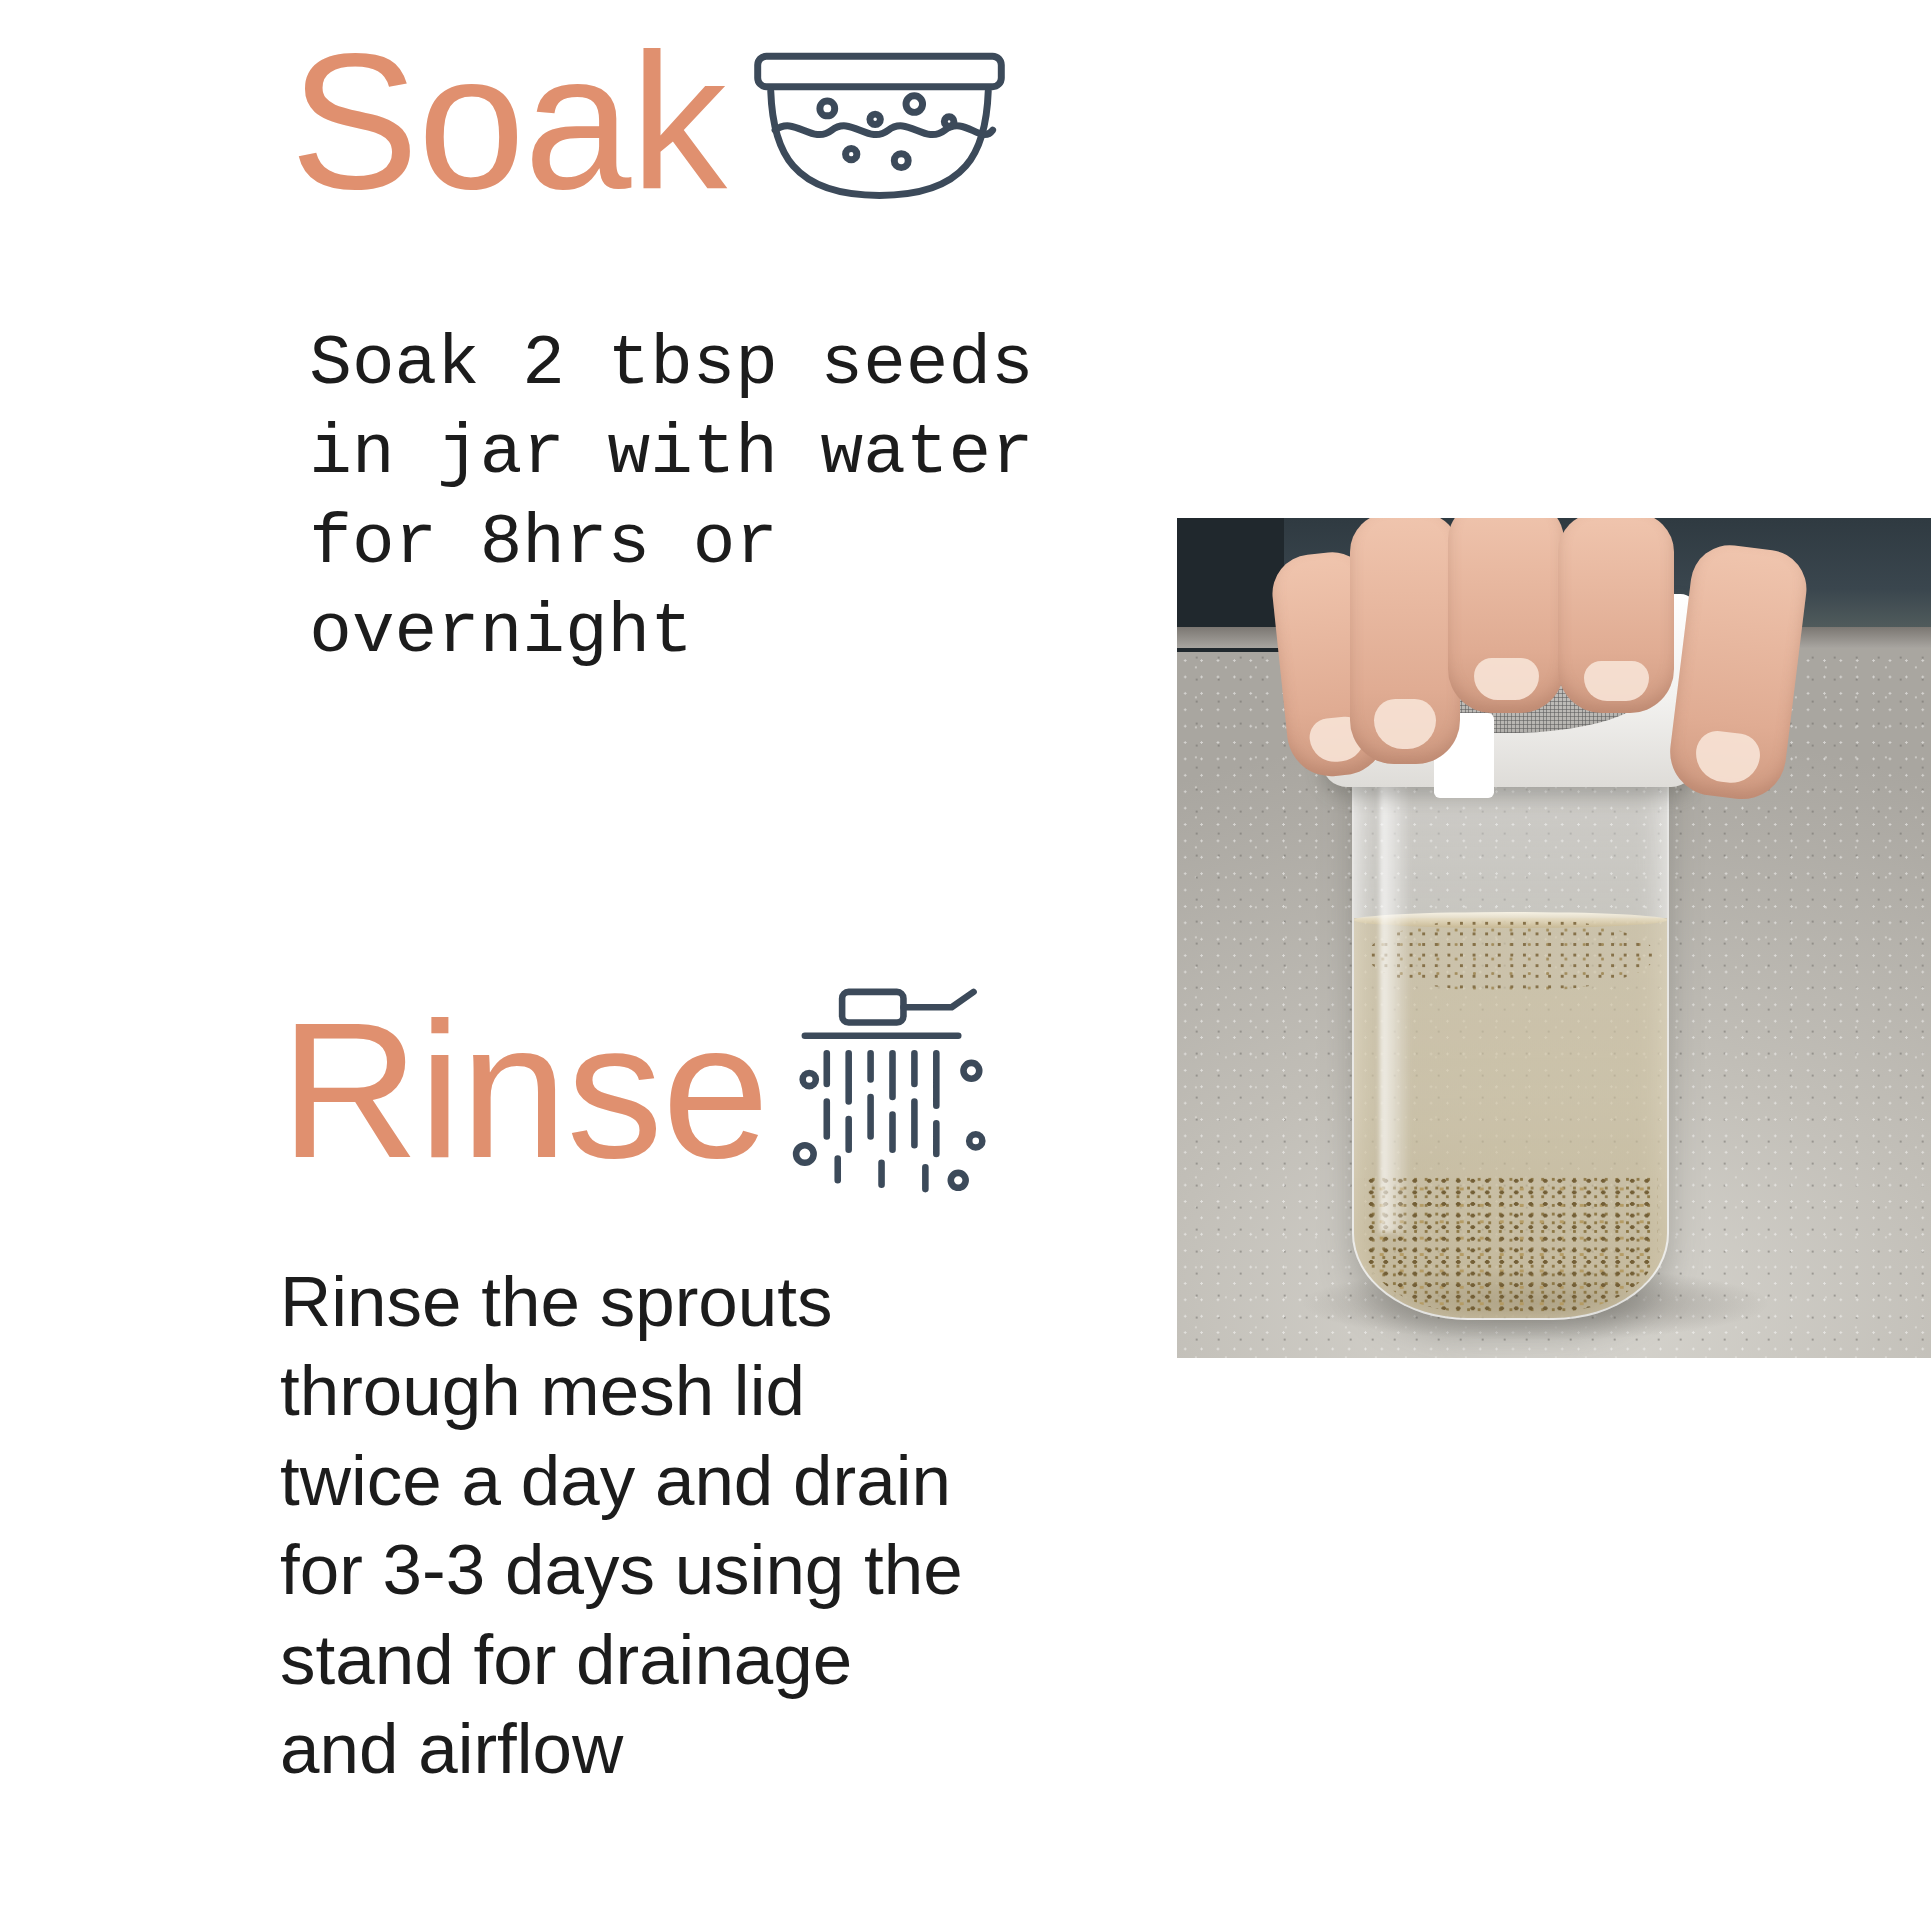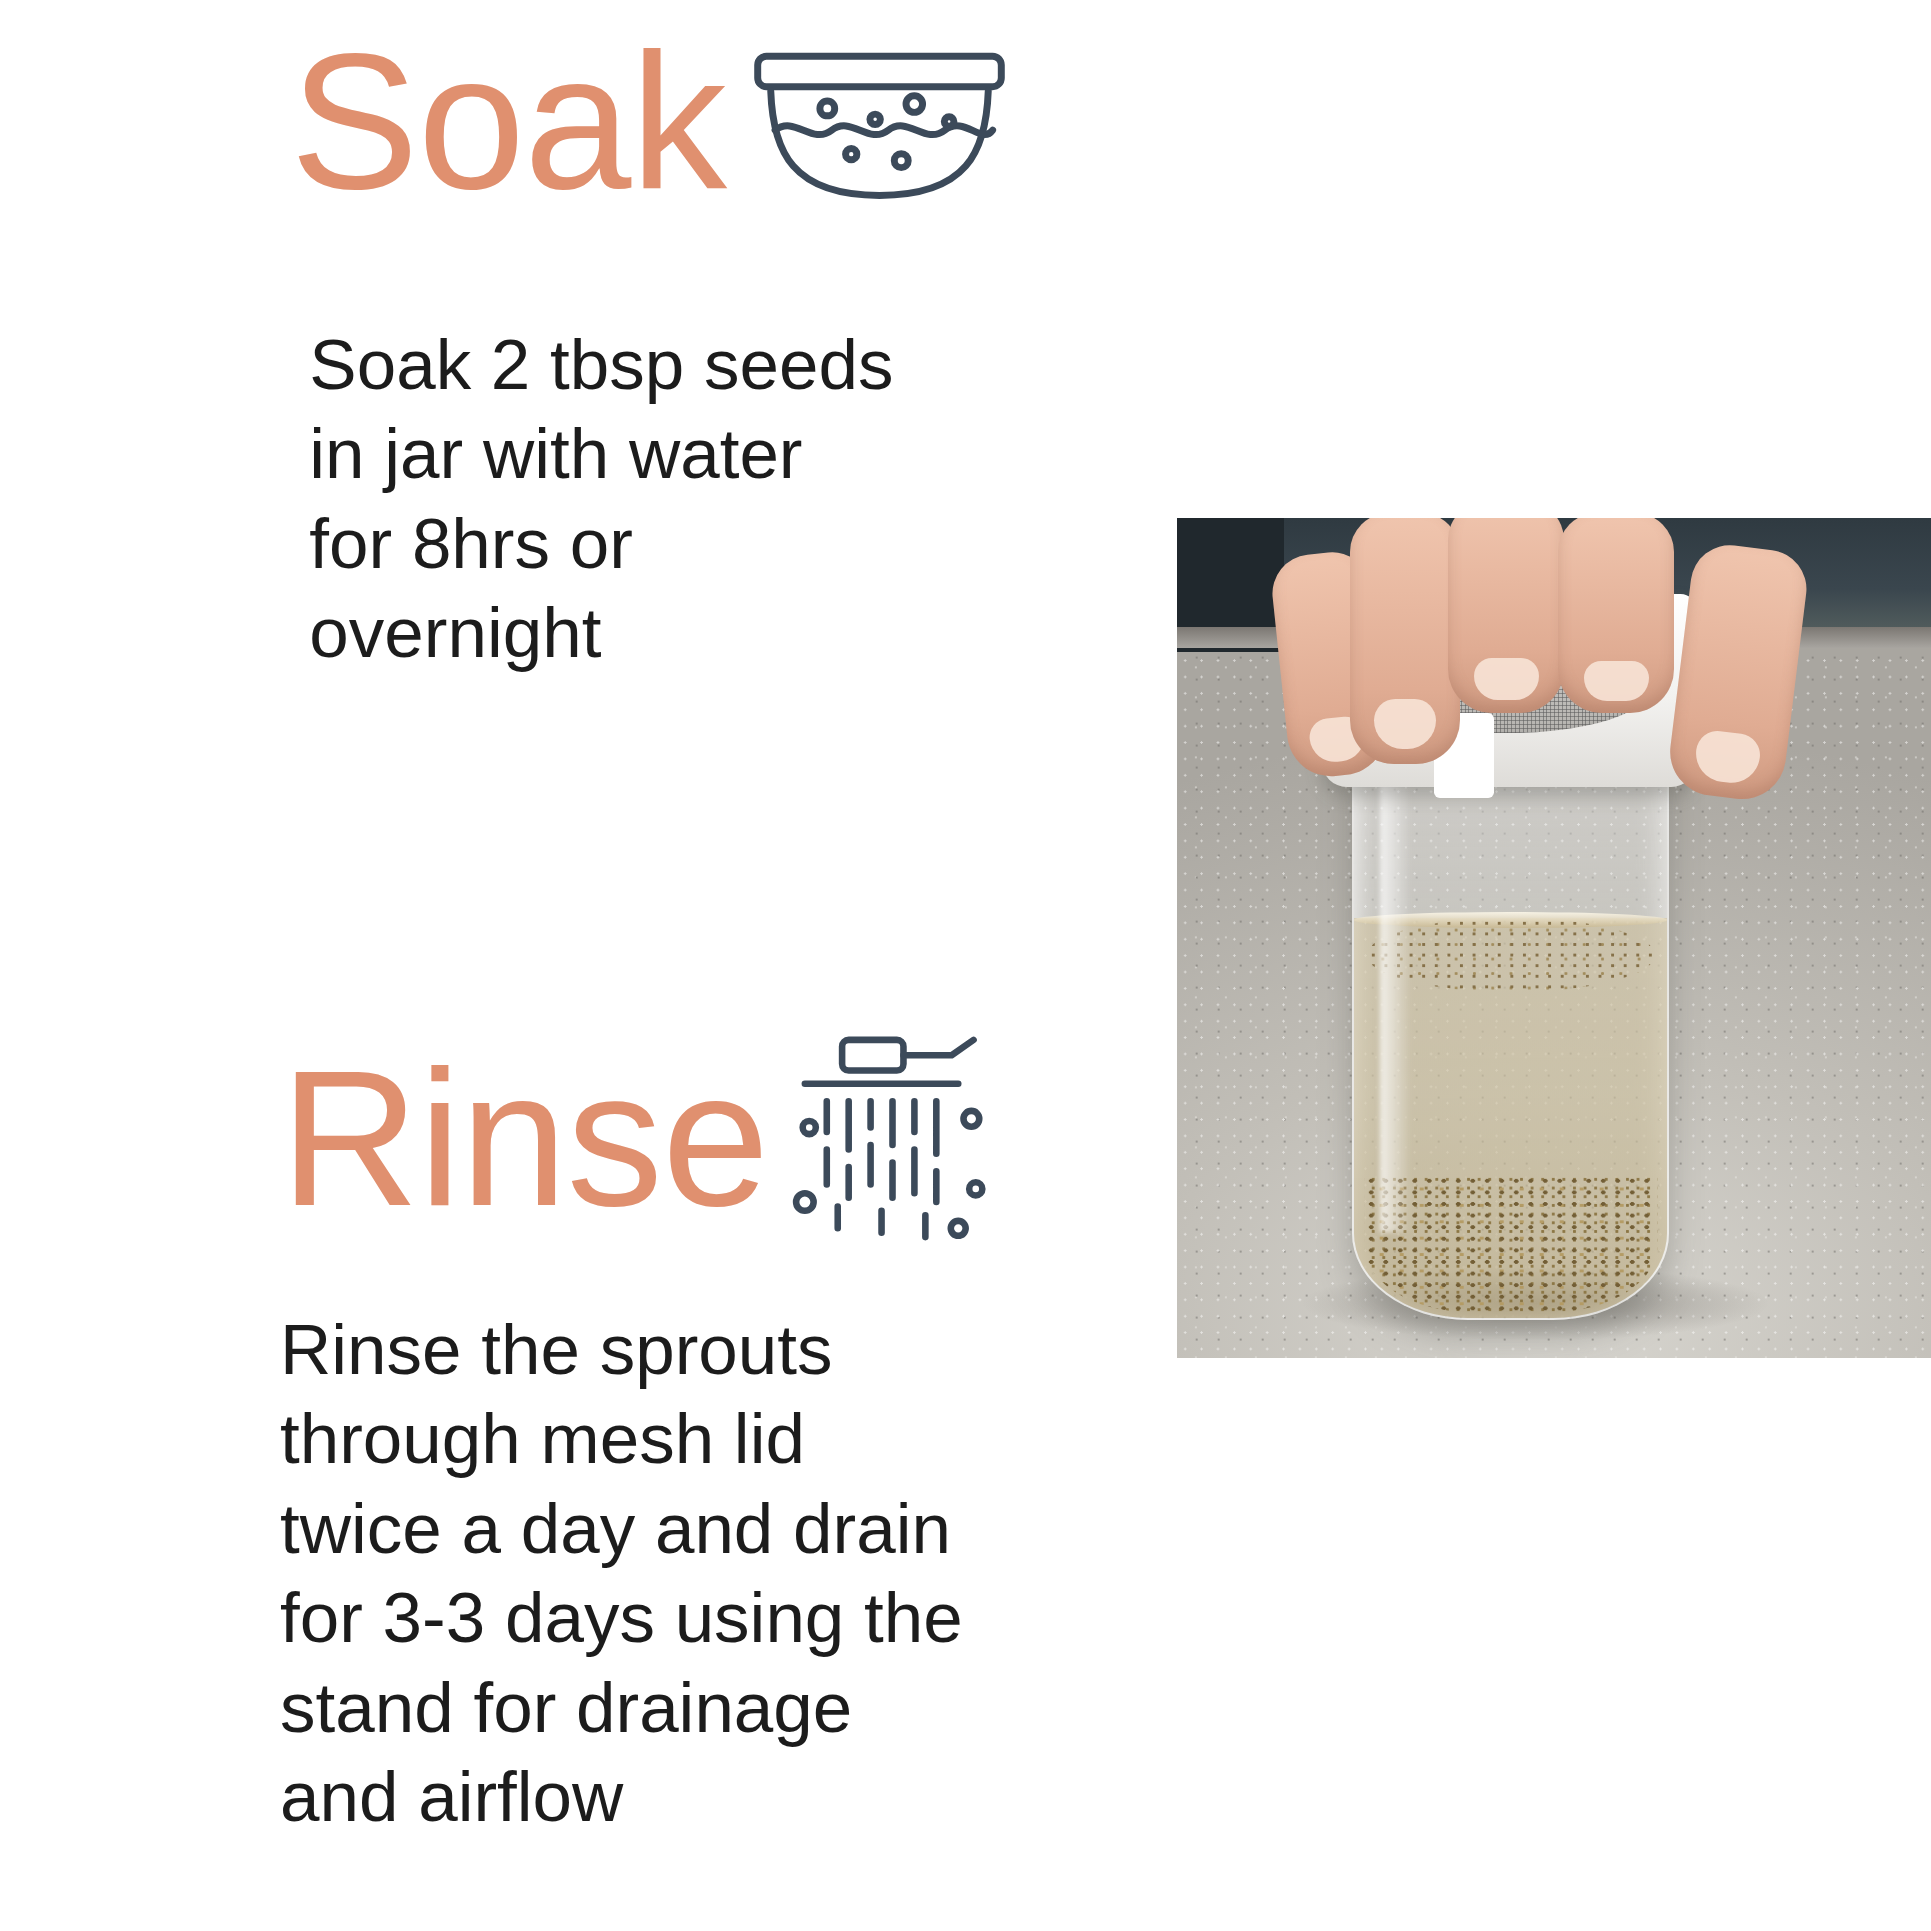--- a/index.html
+++ b/index.html
@@ -24,21 +24,21 @@
   
   .step-soak {
     position: absolute;
     left: 290px;
     top: 20px;
     width: 869px;
   }
   .step-rinse {
     position: absolute;
     left: 280px;
-    top: 1018px;
+    top: 970px;
     width: 898px;
   }
 
   .heading-row {
     display: flex;
     align-items: center;
     gap: 23px;
   }
   .heading-text {
     color: #e0906f;
@@ -57,20 +57,21 @@
     color: #1c1c1c;
     font-size: 71px;
     line-height: 1.26;
     font-weight: 400;
     white-space: pre-line;
   }
   .soak-body {
     margin-top: 97px;
     margin-left: 19.3px;
     max-width: 734px;
+    font-family: Liberation Mono, monospace;
   }
   .rinse-body {
     margin-top: 46px;
     margin-left: 0px;
     max-width: 888px;
   }
 
   
   .photo-frame {
     position: absolute;

